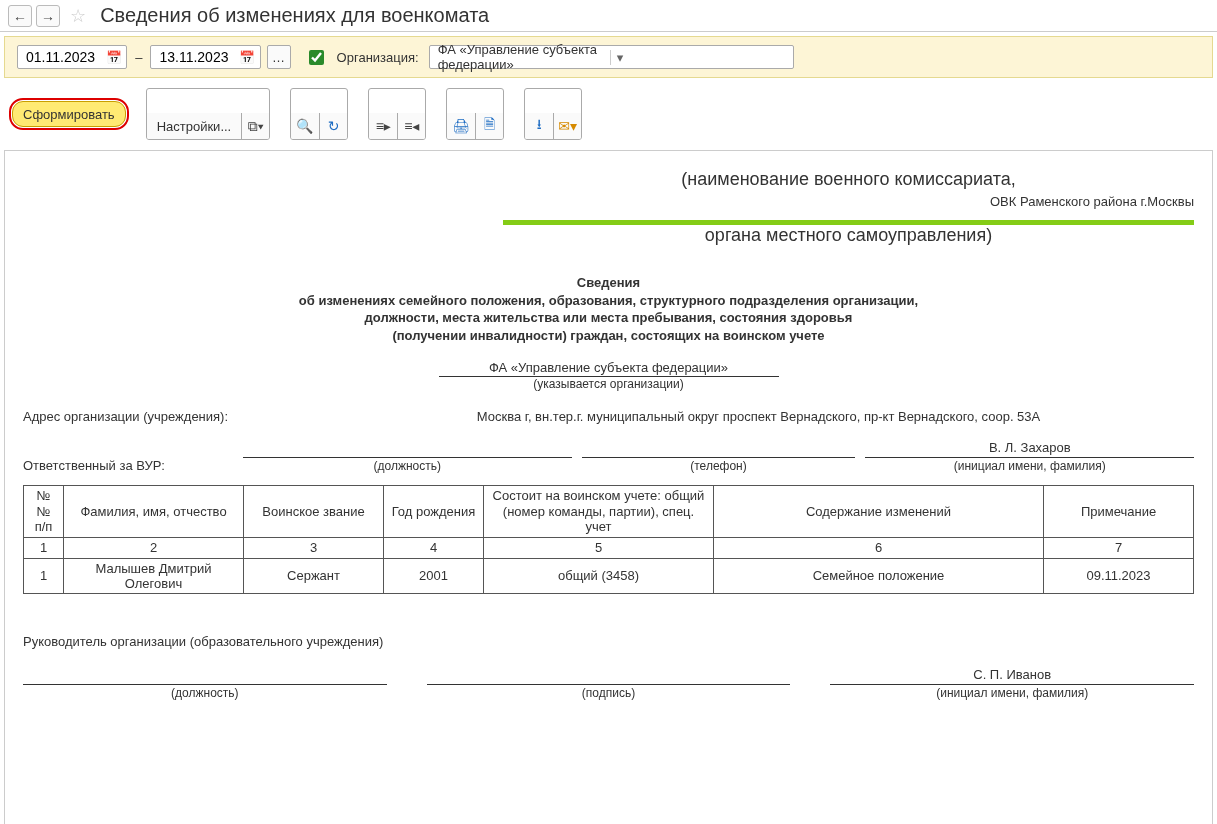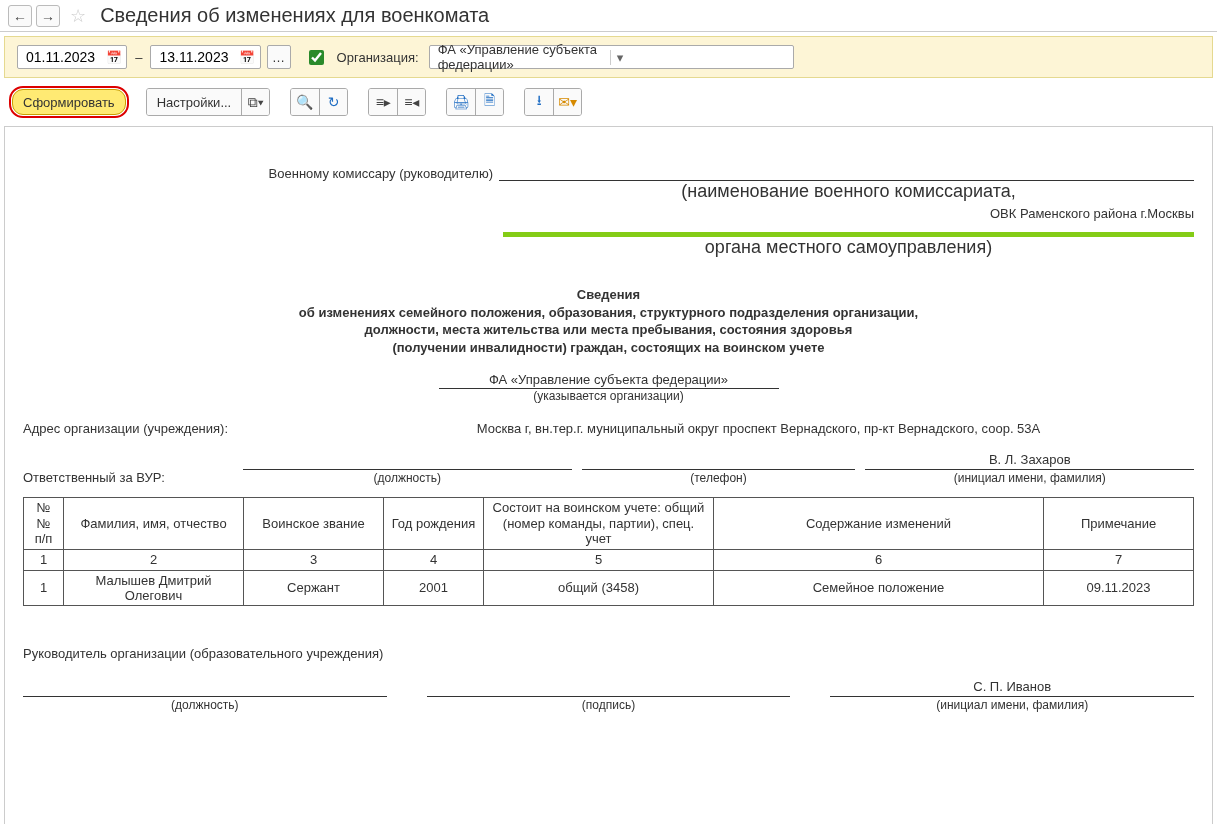--- a/index.html
+++ b/index.html
@@ -131,20 +131,21 @@
   .btn.icon-only { padding: 0; width: 28px; }
   .btn-group {
     display: inline-flex;
     border: 1px solid #aaa;
     border-radius: 3px;
     overflow: hidden;
   }
   .btn-group .btn {
     border: none;
     border-radius: 0;
+    margin-top: 24px;
   }
   .btn-group .btn + .btn { border-left: 1px solid #aaa; }
   .btn-generate {
     background: #ffea73;
     border-color: #c99f00;
     outline: 2px solid #d00;
     outline-offset: 1px;
     border-radius: 11px;
   }
   .sep { width: 8px; }
@@ -347,24 +348,20 @@
       </div>
     <div class="btn icon-only">
         <span class="ico orange">✉▾</span>
       </div>
   </div>
 </div>
 
 <div class="doc-area">
   <div class="doc-inner">
 
-    <div class="row-head">
-      <div class="head-label">Военному комиссару (руководителю)</div>
-      <div class="head-line"></div>
-    </div>
     <div class="sub-caption">(наименование военного комиссариата,</div>
 
     <div class="ovk-row">
       <div class="ovk-text">ОВК Раменского района г.Москвы</div>
     </div>
     <div class="sub-caption">органа местного самоуправления)</div>
 
     <div class="title-block">
       <div>Сведения</div>
       <div>об изменениях семейного положения, образования, структурного подразделения организации,</div>

